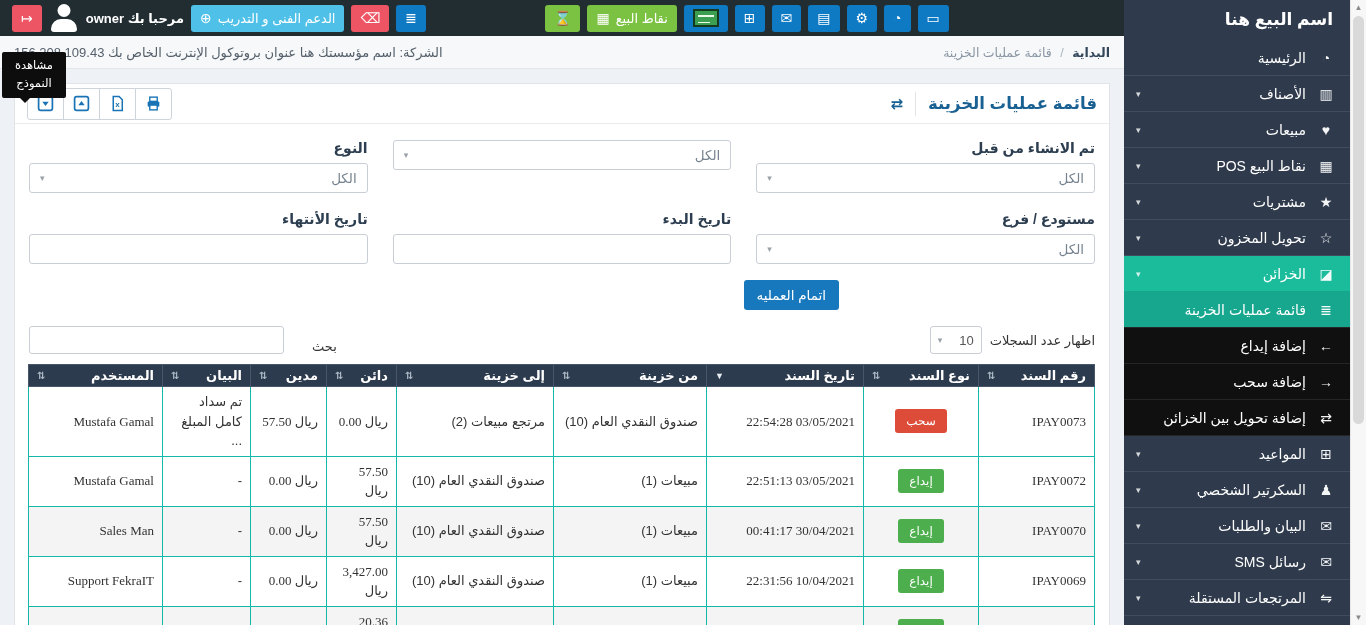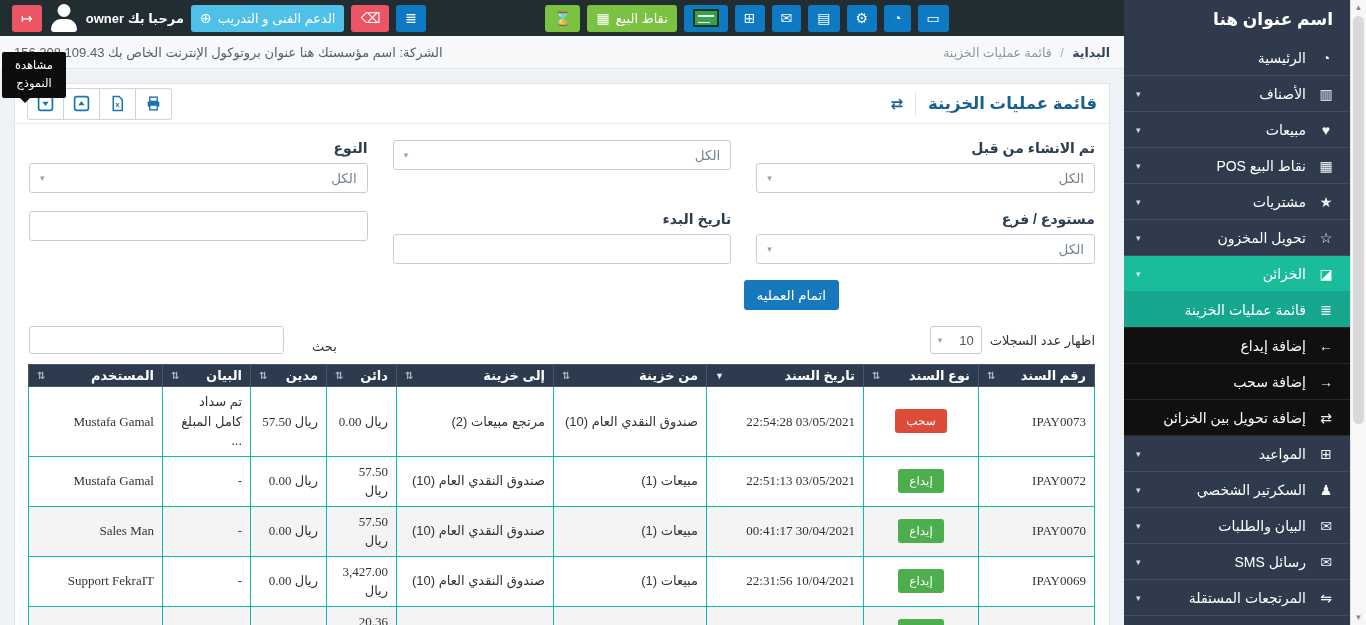--- a/index.html
+++ b/index.html
@@ -101,21 +101,21 @@
 
 <div id="screen">
 
   <div id="scrollbar">
     <div class="sb-arrow">▲</div>
     <div class="sb-thumb"></div>
     <div class="sb-arrow down">▼</div>
   </div>
 
   <aside id="sidebar">
-    <div id="brand">اسم عنوان هنا</div>
+    <div id="brand">اسم البيع هنا</div>
     <nav id="side-menu">
         <a class="side-item">
           <span class="s-ic">◔</span>
           <span class="s-lbl">الرئيسية</span>
         </a>
         <a class="side-item">
           <span class="s-ic">▥</span>
           <span class="s-lbl">الأصناف</span>
           <span class="chev">▾</span>
         </a>
@@ -303,21 +303,21 @@
               </div>
             </div>
             <div class="filter">
               <div class="f-label">مستودع / فرع</div>
               <div class="f-select">
                 <span class="f-val">الكل</span>
                 <span class="f-caret">▾</span>
               </div>
             </div>
             <div class="filter"><div class="f-label">تاريخ البدء</div><input class="f-input" style=""></div>
-            <div class="filter"><input class="f-input" style=""></div>
+            <div class="filter"><div class="f-label">تاريخ الأنتهاء</div><input class="f-input" style=""></div>
           </div>
 
         <div id="action-row">
           <button id="submit-btn">اتمام العمليه</button>
         </div>
 
         <div id="table-controls">
           <div class="show-records">
             <span>اظهار عدد السجلات</span>
             <span class="mini-select">

